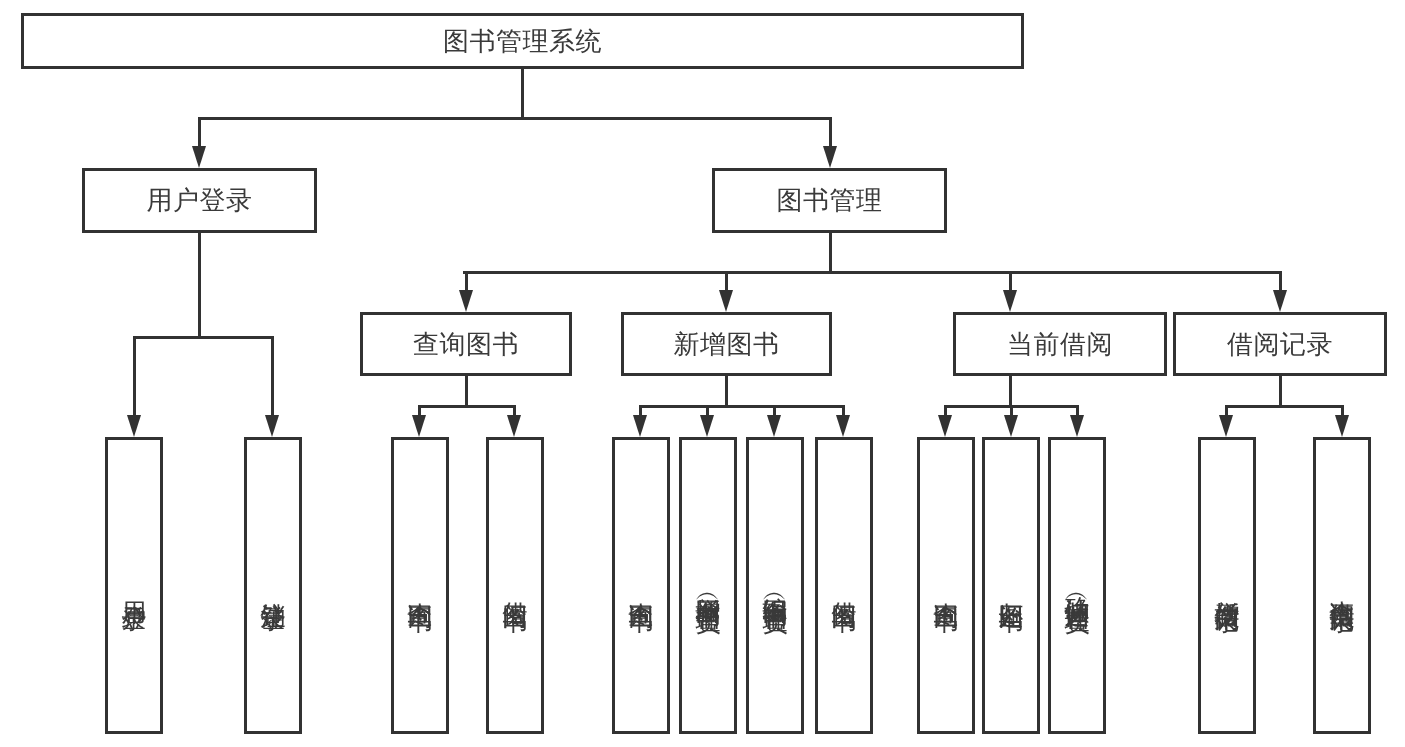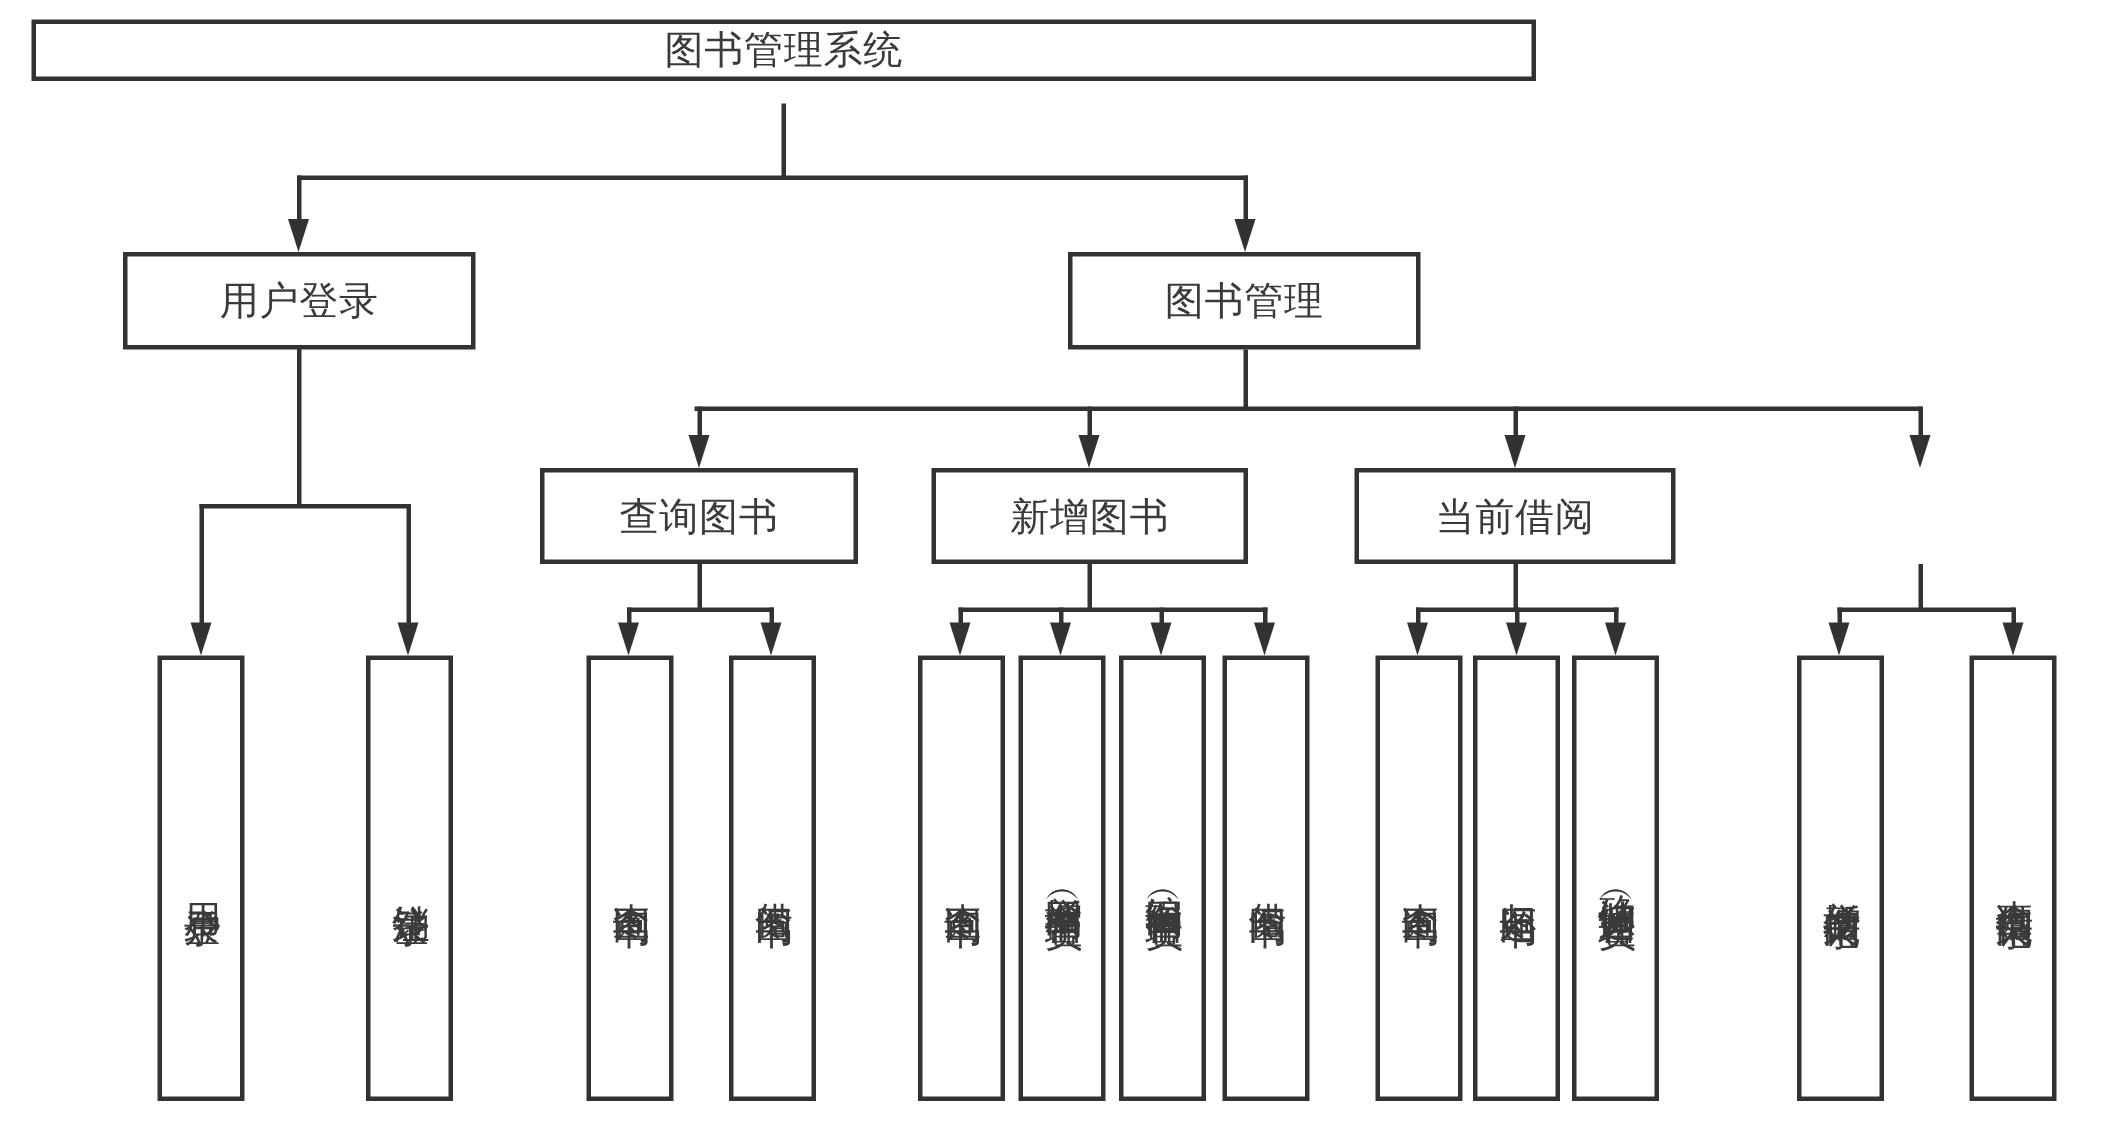--- a/index.html
+++ b/index.html
@@ -38,21 +38,21 @@
     font-size:20px;color:#ababab;
     text-shadow:0 0 3px #ffffff,0 0 3px #ffffff;
     white-space:nowrap;z-index:5;
   }
 </style>
 </head>
 <body>
 
 <div id="canvas">
 
-  <div class="box" style="left:21px;top:13px;width:1003px;height:41px;align-items:center;">
+  <div class="box" style="left:21px;top:13px;width:1003px;height:56px;align-items:center;">
     <span class="lbl">图书管理系统</span>
   </div>
 
   <div class="vl" style="left:520.5px;top:69px;height:49px;"></div>
   <div class="hl" style="left:197.5px;top:116.5px;width:634px;"></div>
   <div class="vl" style="left:197.5px;top:117px;height:33px;"></div>
   <div class="vl" style="left:828.5px;top:117px;height:33px;"></div>
   <div class="arrow" style="left:192px;top:146px;"></div>
   <div class="arrow" style="left:823px;top:146px;"></div>
 
@@ -80,22 +80,25 @@
   <div class="arrow" style="left:719px;top:290px;"></div>
   <div class="arrow" style="left:1003px;top:290px;"></div>
   <div class="arrow" style="left:1273px;top:290px;"></div>
 
   <div class="box" style="left:360px;top:312px;width:212px;height:64px;">
     <span class="lbl">查询图书</span>
   </div>
   <div class="box" style="left:621px;top:312px;width:211px;height:64px;">
     <span class="lbl">新增图书</span>
   </div>
-  <div class="box" style="left:903px;top:312px;width:214px;height:64px;">
+  <div class="box" style="left:953px;top:312px;width:214px;height:64px;">
     <span class="lbl">当前借阅</span>
+  </div>
+  <div class="box" style="left:1173px;top:312px;width:214px;height:64px;">
+    <span class="lbl">借阅记录</span>
   </div>
 
   <div class="vl" style="left:464.5px;top:376px;height:31px;"></div>
   <div class="hl" style="left:417.5px;top:404.5px;width:98px;"></div>
   <div class="vl" style="left:418px;top:405px;height:14px;"></div>
   <div class="vl" style="left:513px;top:405px;height:14px;"></div>
   <div class="arrow" style="left:412px;top:415px;"></div>
   <div class="arrow" style="left:507px;top:415px;"></div>
 
   <div class="vl" style="left:724.5px;top:376px;height:31px;"></div>

